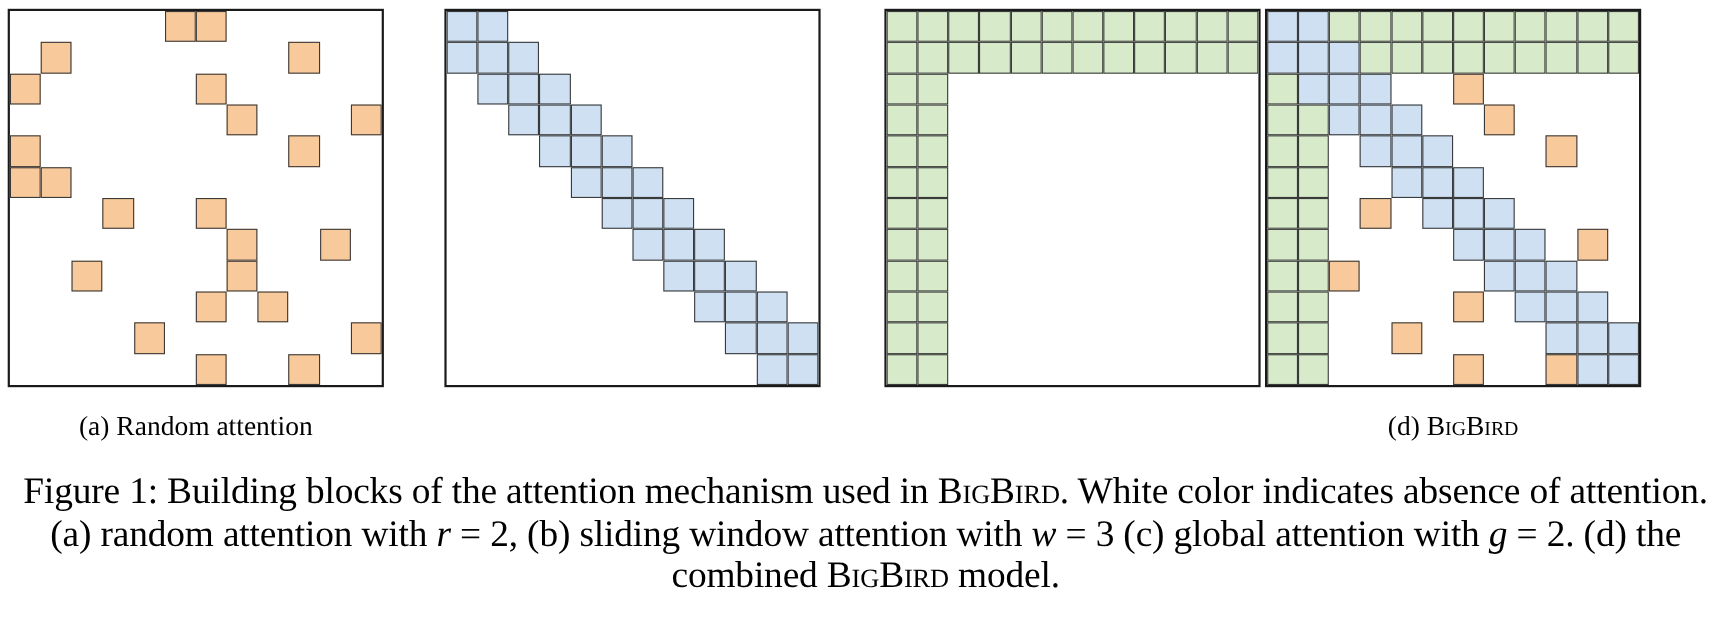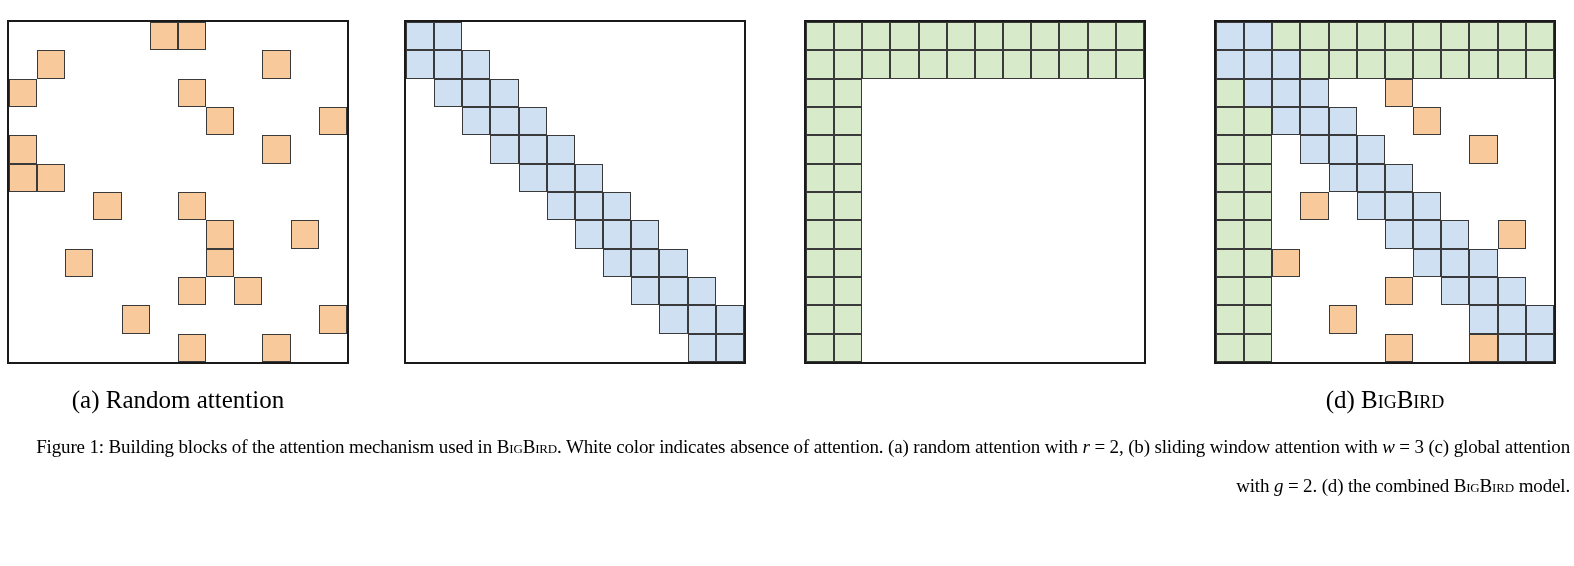--- a/index.html
+++ b/index.html
@@ -18,21 +18,20 @@
     position: relative;
     width: 1574px;
     height: 566px;
   }
   .panels {
     position: absolute;
     left: 0;
     top: 0;
     width: 1574px;
     height: 410px;
-    margin-top: 12px;
   }
   .panel {
     position: absolute;
     top: 8px;
   }
   .grid-wrap {
     position: relative;
     width: 342px;
     height: 344px;
     box-sizing: border-box;
@@ -72,23 +71,23 @@
   }
   .sc {
     font-variant: small-caps;
     font-size: 25px;
   }
   .fig-caption {
     position: absolute;
     left: 4px;
     top: 428px;
     width: 1566px;
-    font-size: 19px;
+    font-size: 34px;
     line-height: 38.5px;
-    text-align: right;
+    text-align: center;
     letter-spacing: -0.15px;
   }
   .fig-caption .sc-inline {
     font-variant: small-caps;
   }
   .mathvar {
     font-family: "Liberation Serif", "DejaVu Serif", serif;
     font-style: italic;
   }
   .mathnum { font-style: normal; }
@@ -550,21 +549,21 @@
             <div class="cell c-none"></div>
             <div class="cell c-none"></div>
             <div class="cell c-none"></div>
             <div class="cell c-none"></div>
             <div class="cell c-none"></div>
             <div class="cell c-none"></div>
           </div>
       </div>
     </div>
 
-    <div class="panel" style="left:1214px;">
+    <div class="panel" style="left:1150px;">
       <div class="grid-wrap">
         <div class="grid" id="grid-3">
             <div class="cell c-window fill"></div>
             <div class="cell c-window fill"></div>
             <div class="cell c-global fill"></div>
             <div class="cell c-global fill"></div>
             <div class="cell c-global fill"></div>
             <div class="cell c-global fill"></div>
             <div class="cell c-global fill"></div>
             <div class="cell c-global fill"></div>

